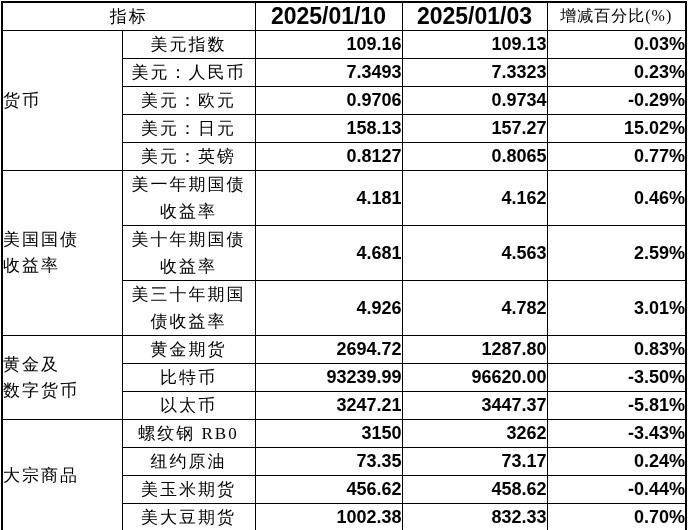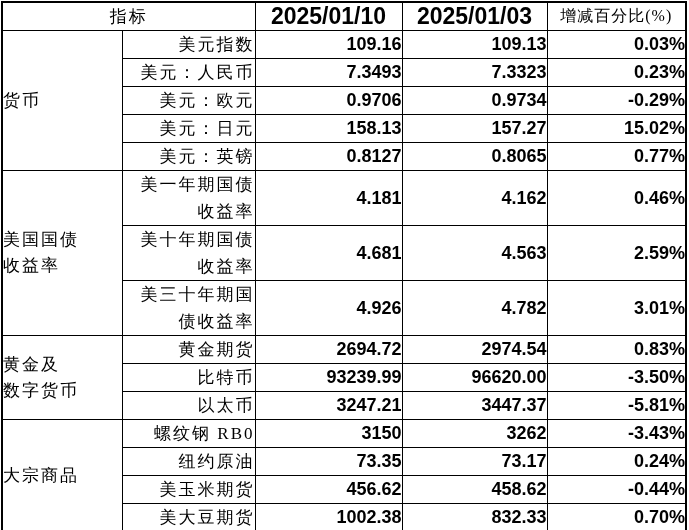--- a/index.html
+++ b/index.html
@@ -56,21 +56,21 @@
       font-size: 17px;
       text-align: left;
       white-space: pre-line;
       letter-spacing: 2px;
       line-height: 26px;
     }
     
     .name {
       font-family: "Liberation Serif", "DejaVu Serif", serif;
       font-size: 17px;
-      text-align: right;
+      text-align: center;
       padding-left: 8px;
       padding-right: 2px;
       white-space: pre-line;
       letter-spacing: 2px;
       line-height: 27px;
     }
     
     .num {
       font-family: "Liberation Sans", "DejaVu Sans", sans-serif;
       font-size: 18px;
@@ -154,21 +154,21 @@
     <td class="num">4.926</td>
     <td class="num">4.782</td>
     <td class="num">3.01%</td>
   </tr>
 
   <tr class="rh">
     <td class="cat" rowspan="3">黄金及
 数字货币</td>
     <td class="name">黄金期货</td>
     <td class="num">2694.72</td>
-    <td class="num">2974.54</td>
+    <td class="num">1287.80</td>
     <td class="num">0.83%</td>
   </tr>
   <tr class="rh">
     <td class="name">比特币</td>
     <td class="num">93239.99</td>
     <td class="num">96620.00</td>
     <td class="num">-3.50%</td>
   </tr>
   <tr class="rh">
     <td class="name">以太币</td>

